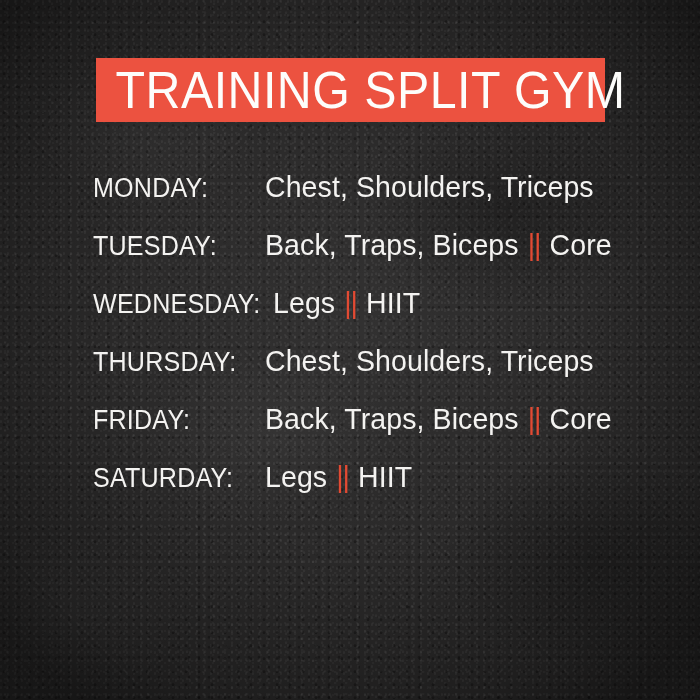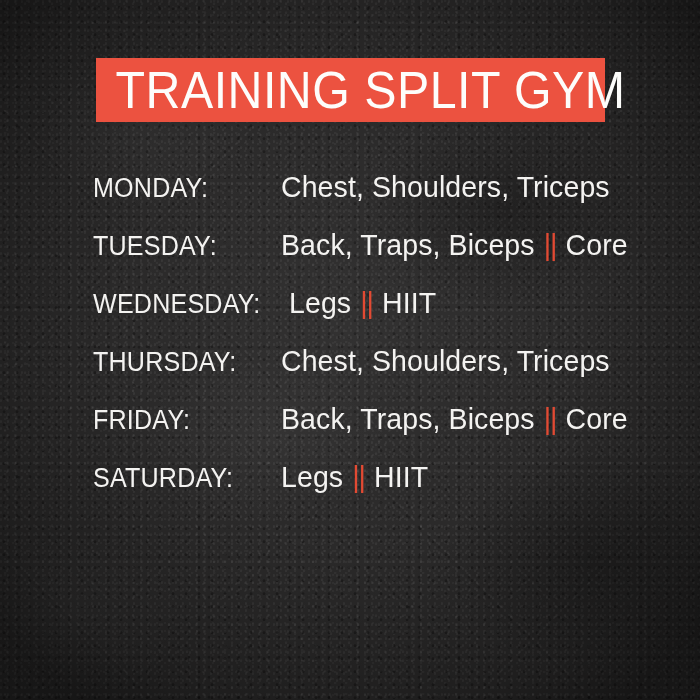--- a/index.html
+++ b/index.html
@@ -88,21 +88,20 @@
     position: absolute;
     left: 93px;
     top: 172px;
     width: 560px;
     z-index: 3;
   }
   .sched-row {
     display: flex;
     align-items: baseline;
     height: 58px;
-    gap: 16px;
   }
   .day-label {
     flex: 0 0 172px;
     color: #f4f3f1;
     font-family: "Liberation Sans Narrow", "Liberation Sans", sans-serif;
     font-size: 27px;
     line-height: 27px;
     font-weight: 400;
     letter-spacing: 0.2px;
     white-space: nowrap;

